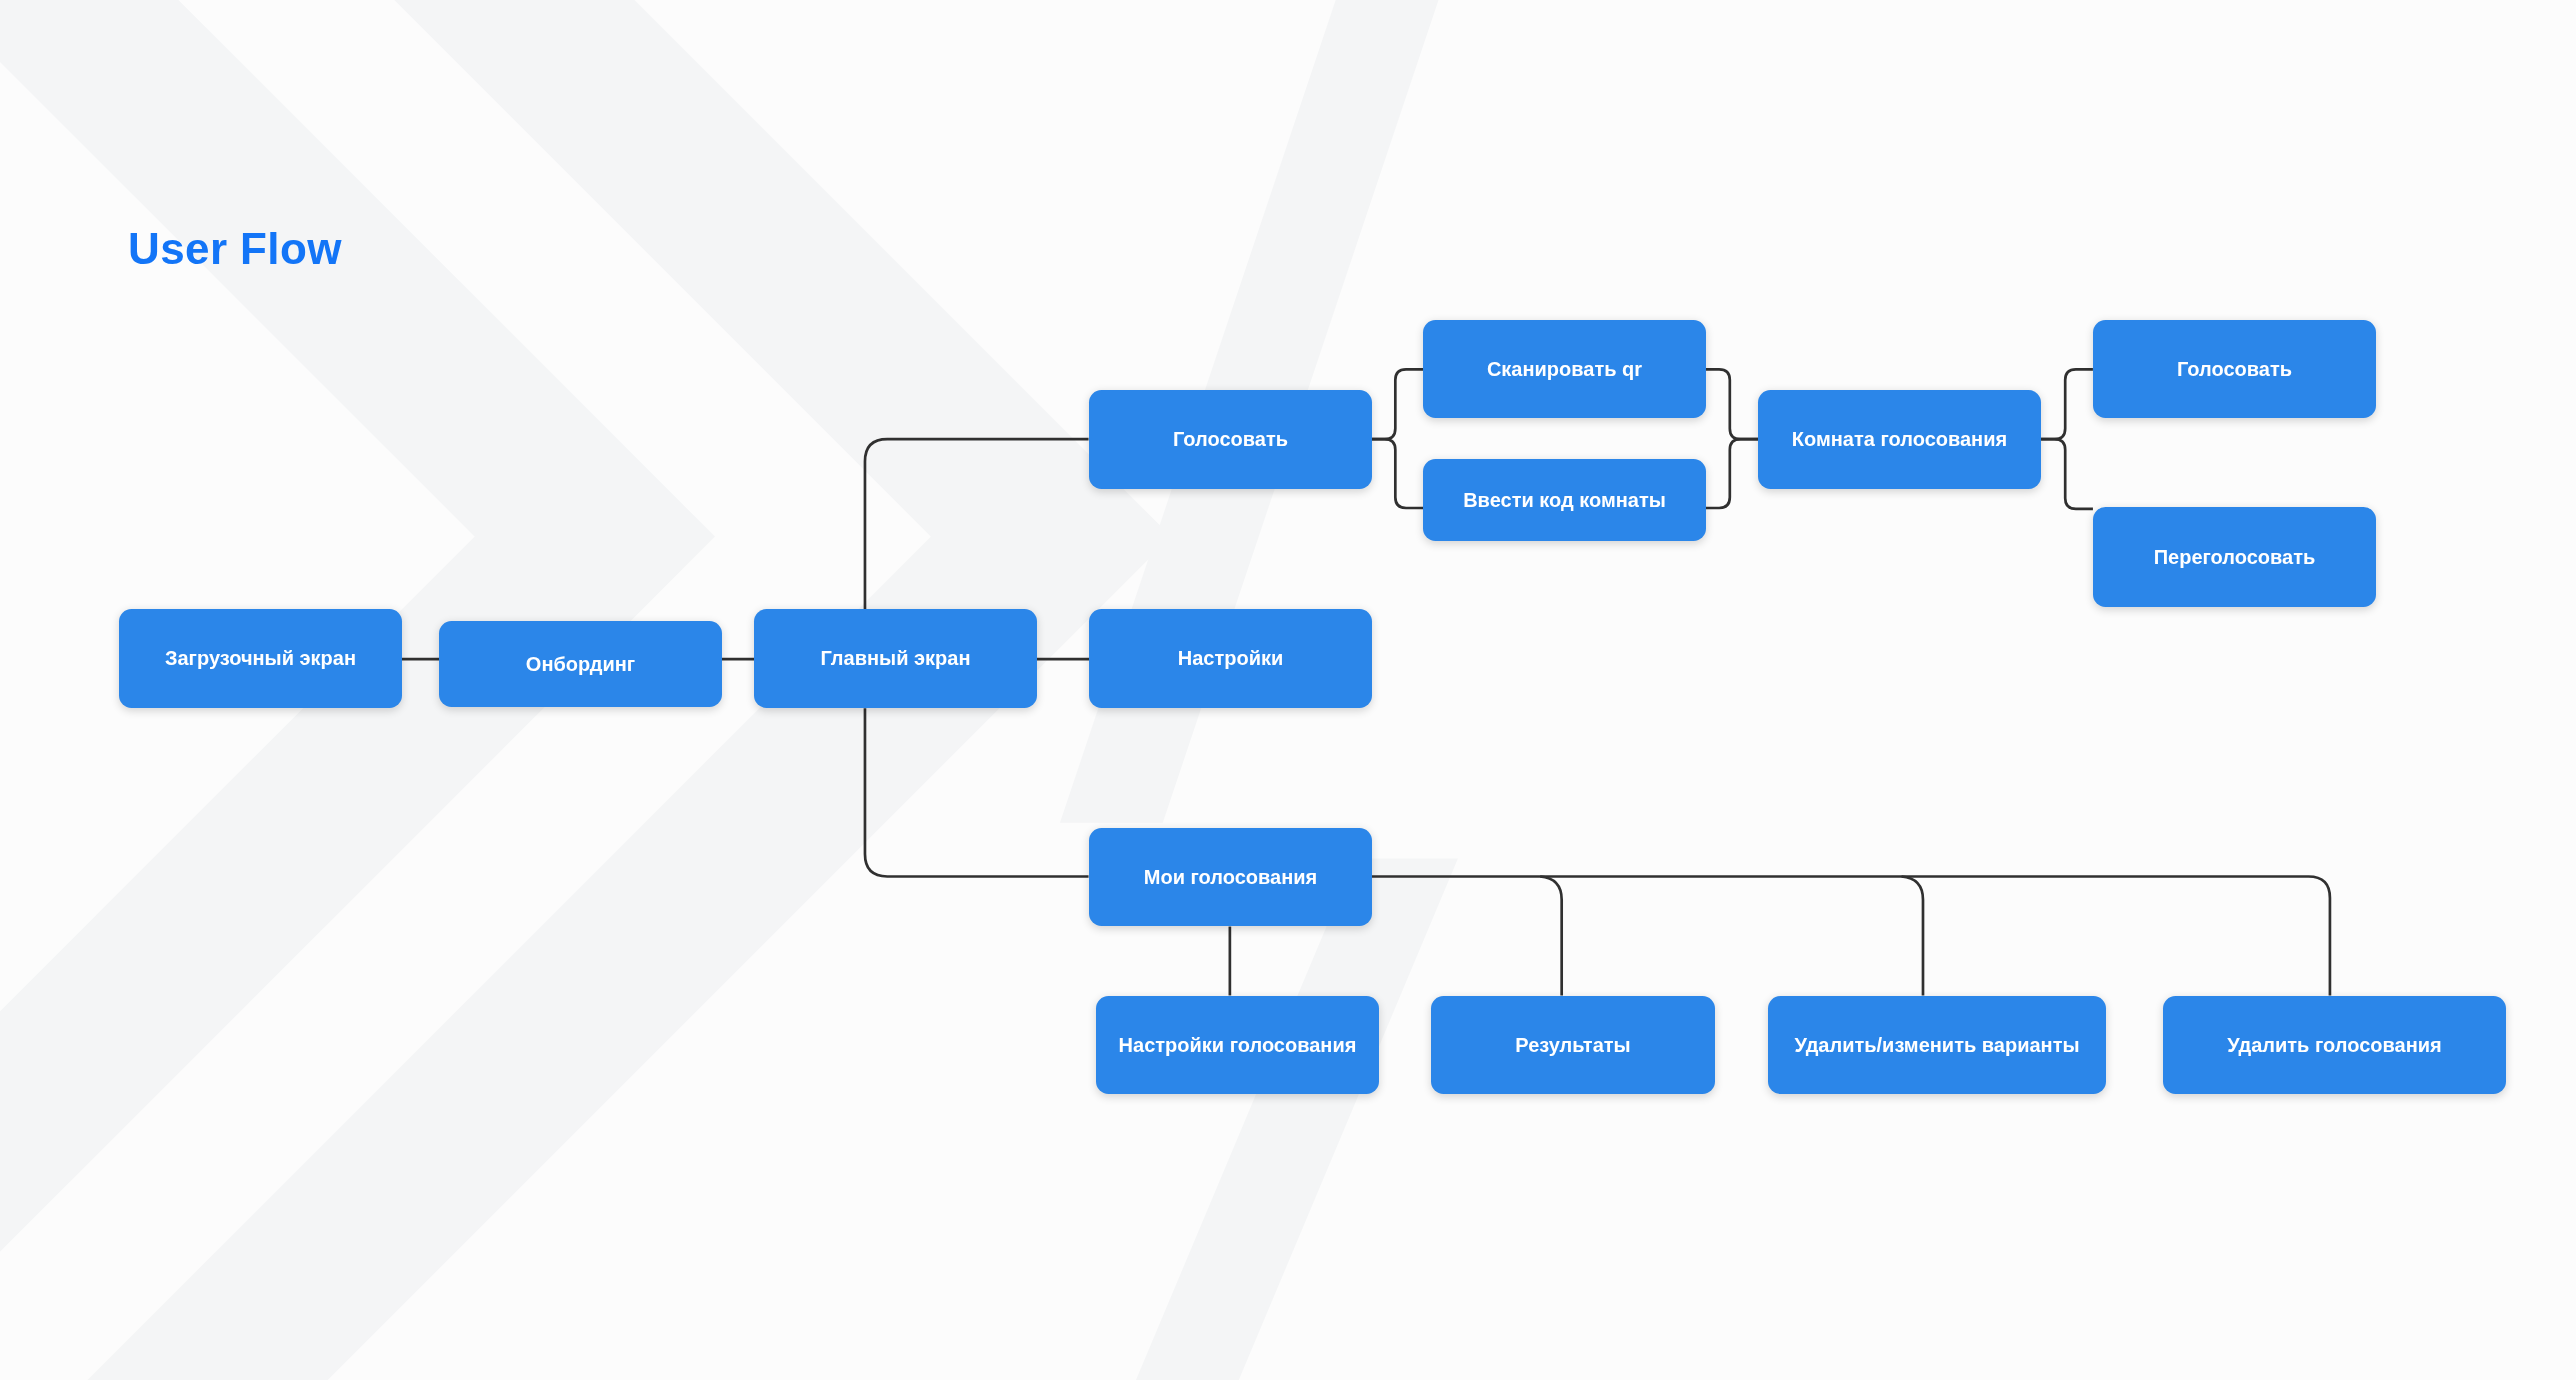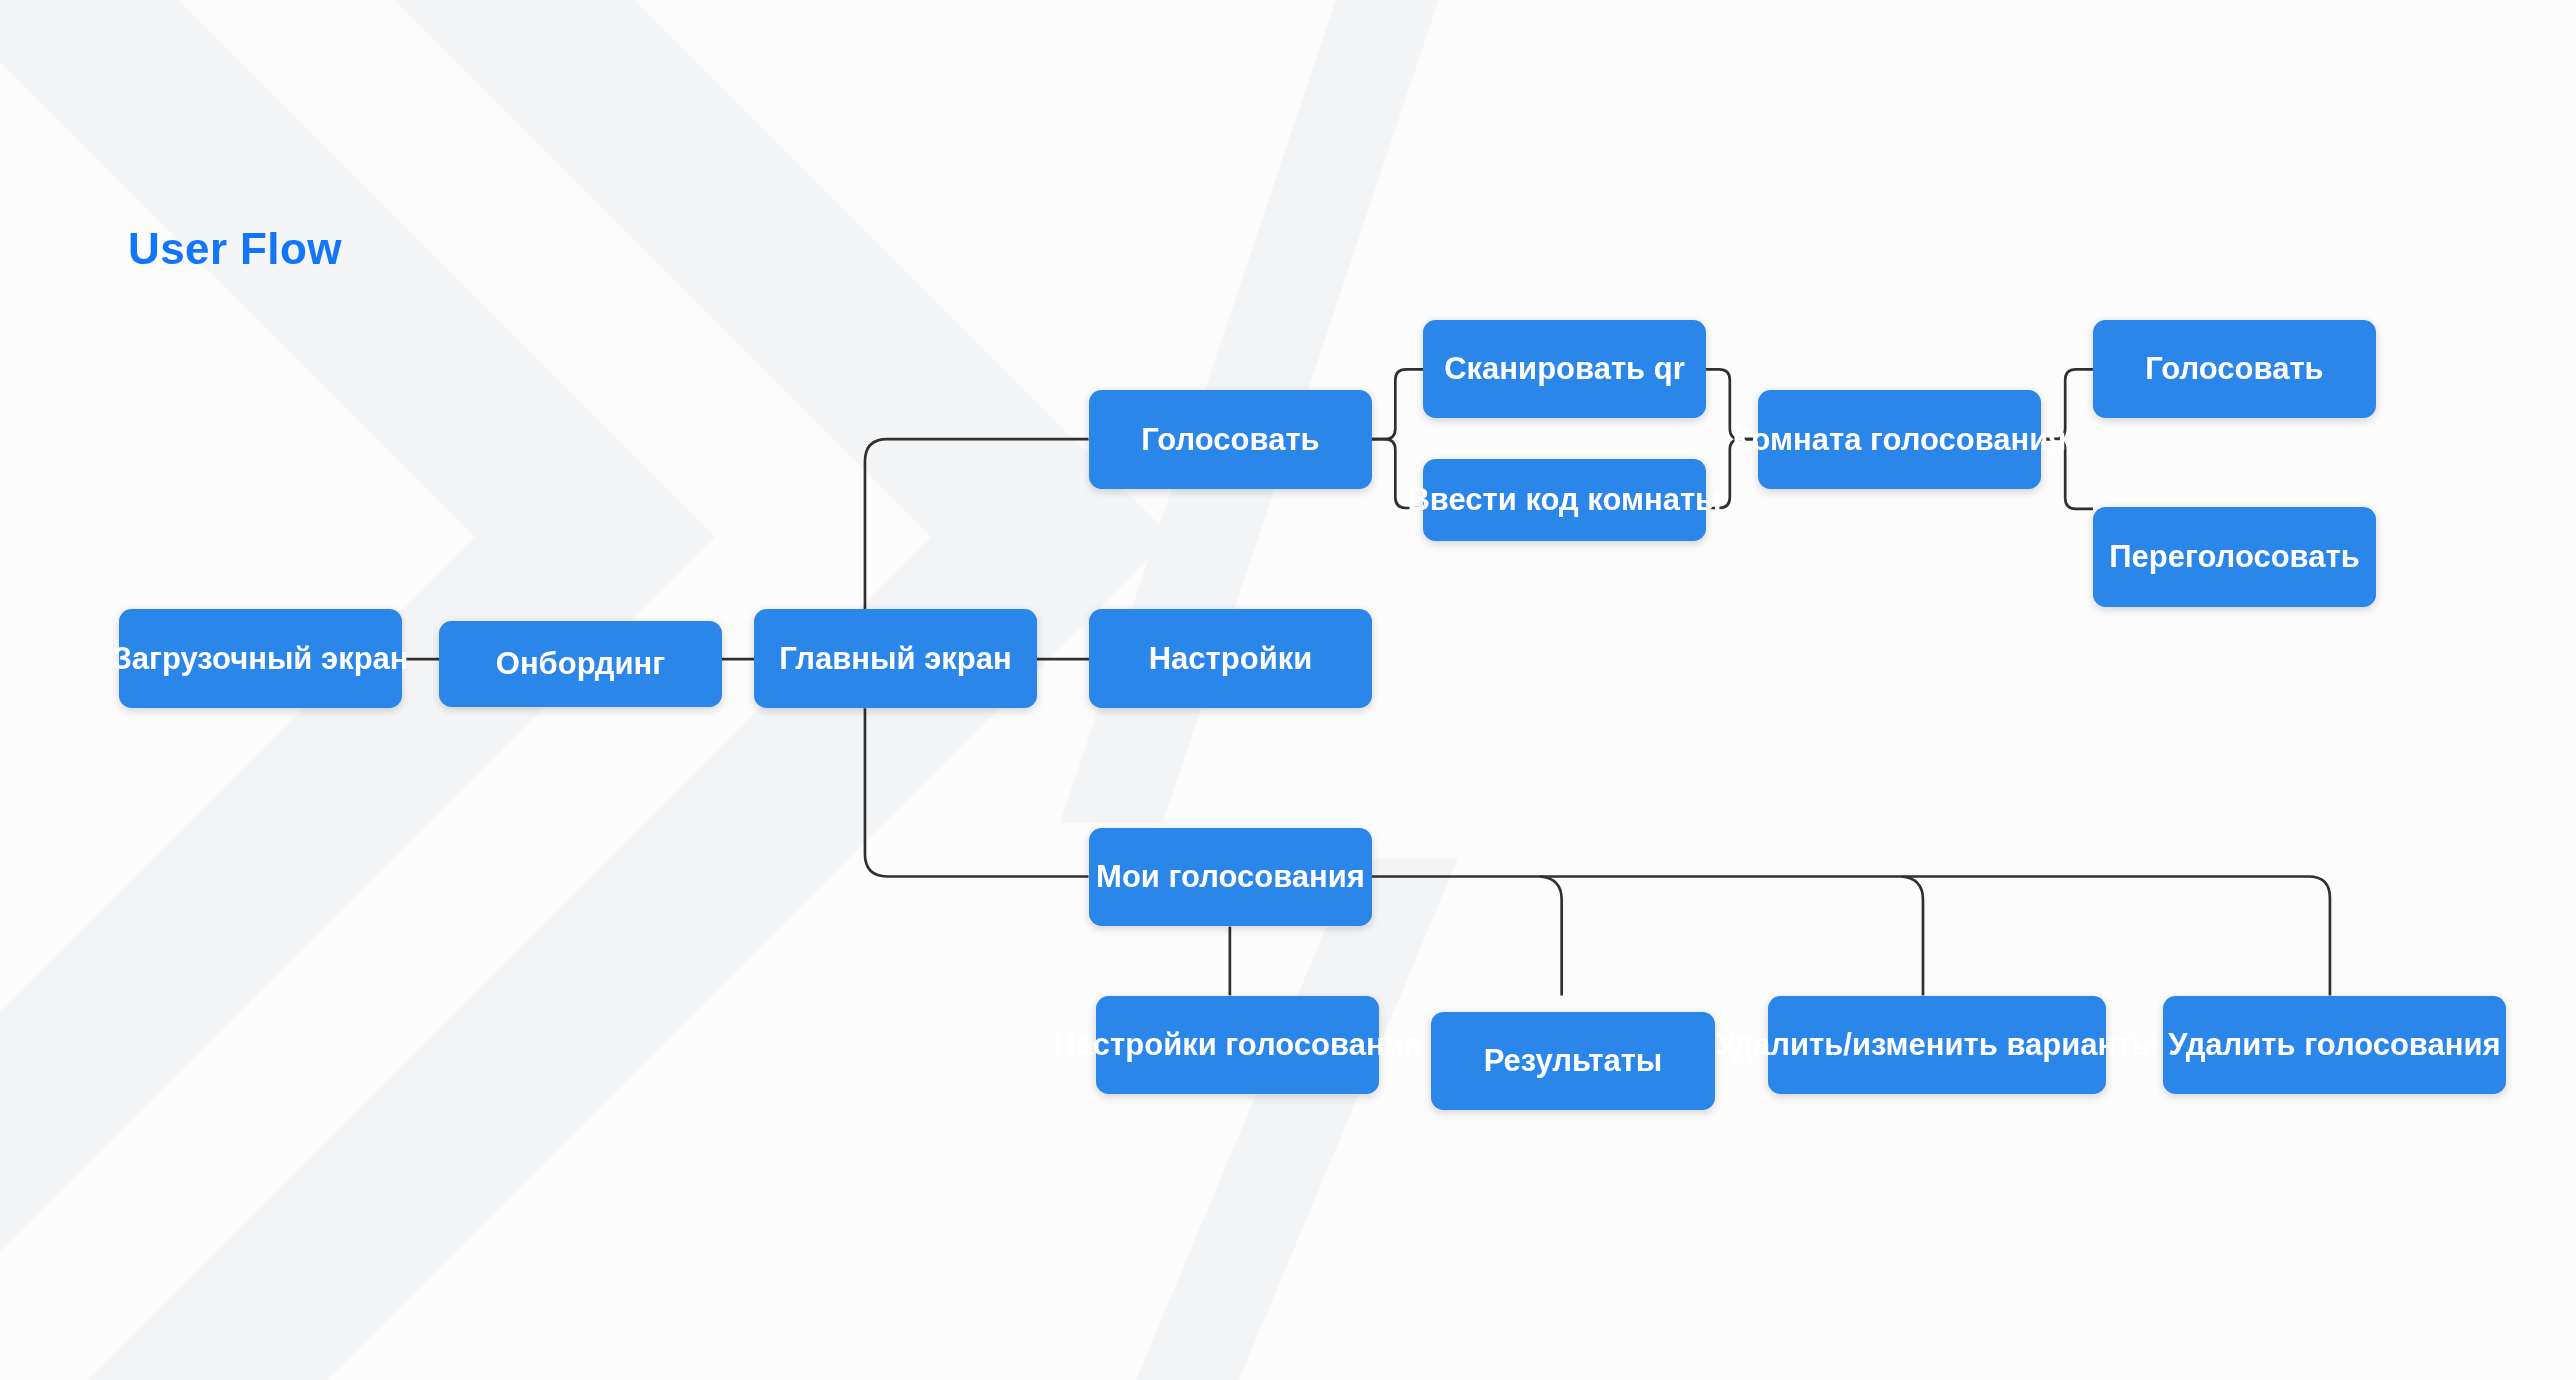--- a/index.html
+++ b/index.html
@@ -24,21 +24,21 @@
     position:absolute;
     background:var(--node-fill,#2B86E9);
     border-radius:12.5px;
     box-shadow:0 2.7px 8px rgba(0,0,0,0.16);
     display:flex;align-items:center;justify-content:center;
     text-align:center;
     cursor:default;
   }
   .node .lbl{
     color:var(--node-text,#FFFFFF);
-    font-size:31px;font-weight:700;
+    font-size:20px;font-weight:700;
     padding:0 9px;
     white-space:nowrap;
     text-align:right;
   }
 </style>
 </head>
 <body>
 
 <div class="canvas">
 
@@ -98,21 +98,21 @@
   </div>
   <div class="node" style="left:2093px;top:459px;width:283px;height:100px;margin-top:48px;">
     <span class="lbl">Переголосовать</span>
   </div>
   <div class="node" style="left:1089px;top:828px;width:283px;height:98px;">
     <span class="lbl">Мои голосования</span>
   </div>
   <div class="node" style="left:1096px;top:996px;width:283px;height:98px;">
     <span class="lbl">Настройки голосования</span>
   </div>
-  <div class="node" style="left:1431px;top:996px;width:284px;height:98px;margin-top:16px;">
+  <div class="node" style="left:1431px;top:996px;width:284px;height:98px;">
     <span class="lbl">Результаты</span>
   </div>
   <div class="node" style="left:1768px;top:996px;width:338px;height:98px;">
     <span class="lbl">Удалить/изменить варианты</span>
   </div>
   <div class="node" style="left:2163px;top:996px;width:343px;height:98px;">
     <span class="lbl">Удалить голосования</span>
   </div>
 
 </div>

